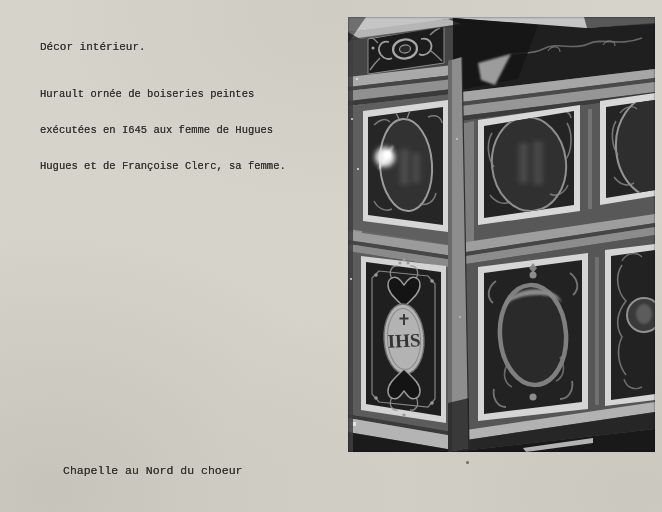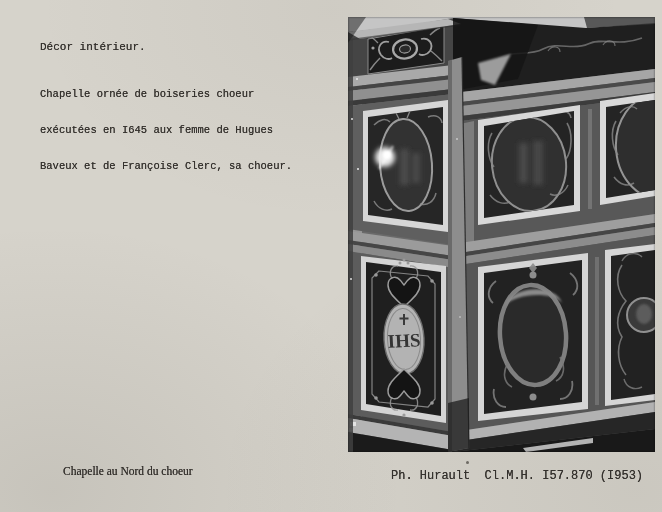--- a/index.html
+++ b/index.html
@@ -15,48 +15,47 @@
       radial-gradient(ellipse 420px 300px at 50% 2%, rgba(88,84,74,0.06), transparent 70%),
       #d6d3cb;
   }
   .typed{
     position:absolute;color:#34312d;white-space:pre;
     text-shadow:0 0 0.6px rgba(48,44,40,0.85);
   }
   .t-heading{left:40px;top:41px;font-size:11px;line-height:13px;text-align:center;}
   .t-desc{left:40px;top:64px;font-size:10.5px;line-height:12px;}
   .t-loc{left:45px;top:441px;font-size:11.5px;line-height:12px;}
-  .t-loc .indent{padding-left:18px;font-family:Liberation Serif, serif;}
+  .t-loc .indent{padding-left:18px;}
   .t-credit{left:391px;top:469px;font-size:12px;}
   .speck{position:absolute;left:466px;top:461px;width:3px;height:3px;border-radius:50%;background:#55514b;opacity:.8;}
   .photo{
     position:absolute;left:348px;top:17px;width:307px;height:435px;
     background:#555;
   }
   .photo svg{display:block;}
 </style>
 </head>
 <body>
 
 <div class="card">
 
   <div class="typed t-heading">Décor intérieur.</div>
 
   <div class="typed t-desc">
-    <div>Chapelle ornée de boiseries choeur</div>
+    <div>Hurault ornée de boiseries peintes</div>
     <div>exécutées en I645 aux femme de Hugues</div>
-    <div>Baveux et de Françoise Clerc, sa choeur.</div>
+    <div>Hugues et de Françoise Clerc, sa femme.</div>
   </div>
 
   <div class="typed t-loc">
     <div class="indent">Chapelle au Nord du choeur</div>
     
   </div>
 
-  <div class="typed t-credit">Ph. Hurault  Cl.M.H. I57.870 (I953)</div>
   <div class="speck"></div>
 
   <div class="photo">
   <svg width="307" height="435" viewBox="0 0 307 435" xmlns="http://www.w3.org/2000/svg">
     <defs>
       <filter id="b1" x="-30%" y="-30%" width="160%" height="160%">
             <feGaussianBlur stdDeviation="1"></feGaussianBlur>
           </filter>
       <filter id="b2" x="-60%" y="-60%" width="220%" height="220%">
             <feGaussianBlur stdDeviation="2.4"></feGaussianBlur>

